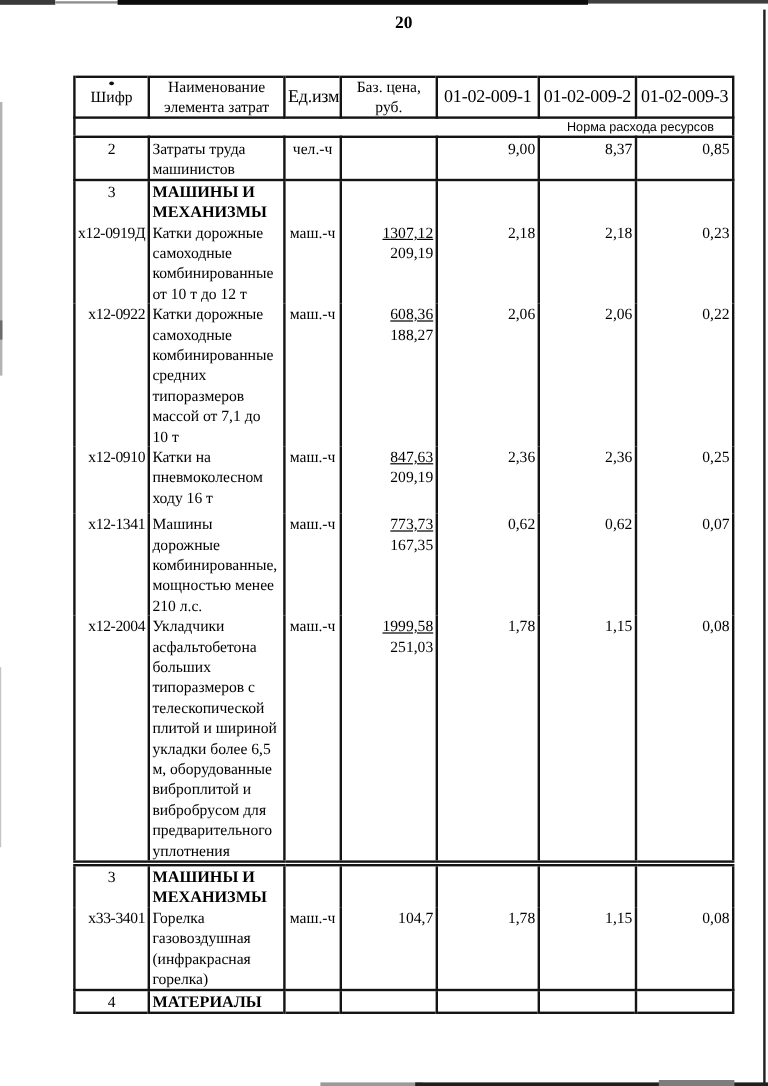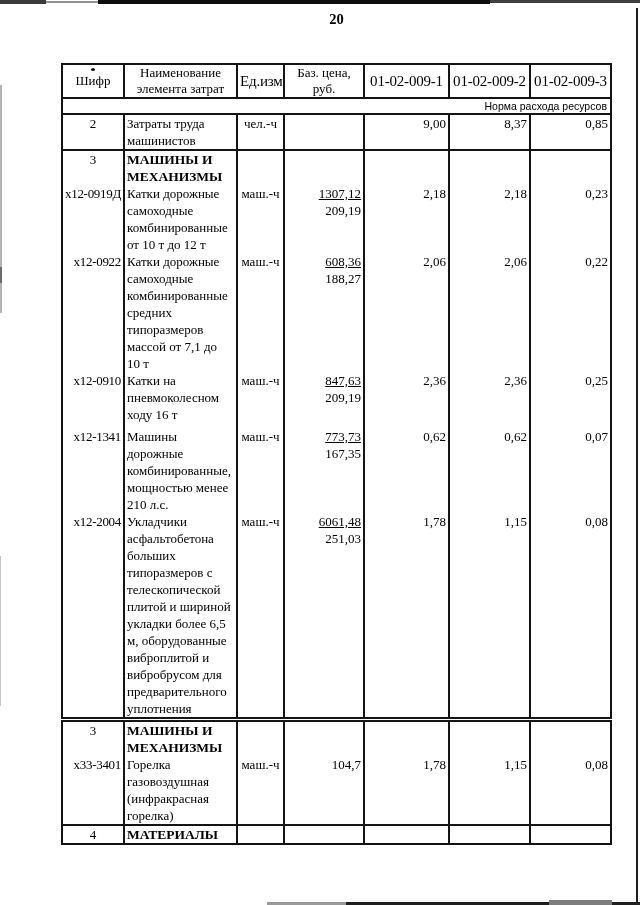--- a/index.html
+++ b/index.html
@@ -29,21 +29,21 @@
   }
   .cost-table th { text-align:center; vertical-align:middle; font-size:13px; line-height:16px; }
   .cost-table th.small { font-size:15px; letter-spacing:-0.2px;font-family:Liberation Serif, serif; }
   tr.hb-bot > td, tr.hb-bot > th { border-bottom:2px solid #141414; }
   tr.dsep > td { border-top:5px double #141414; }
 
   td.band {
     border-left:none; border-right:none;
     border-top:2px solid #141414; border-bottom:2px solid #141414;
     font-family:"Liberation Sans", sans-serif; font-size:10.5px; line-height:12px;
-    text-align:right; padding:1px 3px 1px 0; vertical-align:middle;
+    text-align:right; padding:1px 15px 1px 0; vertical-align:middle;
   }
 
   .c-num  { text-align:center; font-weight:bold; }
   .c-code { text-align:right; font-size:12.5px; letter-spacing:-0.3px; padding:0 1px; }
   .c-name { text-align:left; padding-left:3px; padding-right:1px; white-space:pre-line; }
   .c-name.bold { font-weight:bold; font-size:13.5px; }
   .c-unit { text-align:center; font-size:12.5px; }
   .c-price{ text-align:right; padding-right:5px; }
   .c-val  { text-align:right; padding-right:4px; }
   .vmid   { vertical-align:middle; }
@@ -212,21 +212,21 @@
 телескопической
 плитой и шириной
 укладки более 6,5
 м, оборудованные
 виброплитой и
 вибробрусом для
 предварительного
 уплотнения</td>
       <td class="c-unit">маш.-ч</td>
       <td class="c-price">
-        <div class="price-line u">6061,48</div>
+        <div class="price-line u">1999,58</div>
         <div class="price-line">251,03</div>
       </td>
       <td class="c-val">1,78</td>
       <td class="c-val">1,15</td>
       <td class="c-val">0,08</td>
     </tr>
 
     <tr class="dsep" style="height:34px">
       <td class="c-num">3</td>
       <td class="c-name bold">МАШИНЫ И

